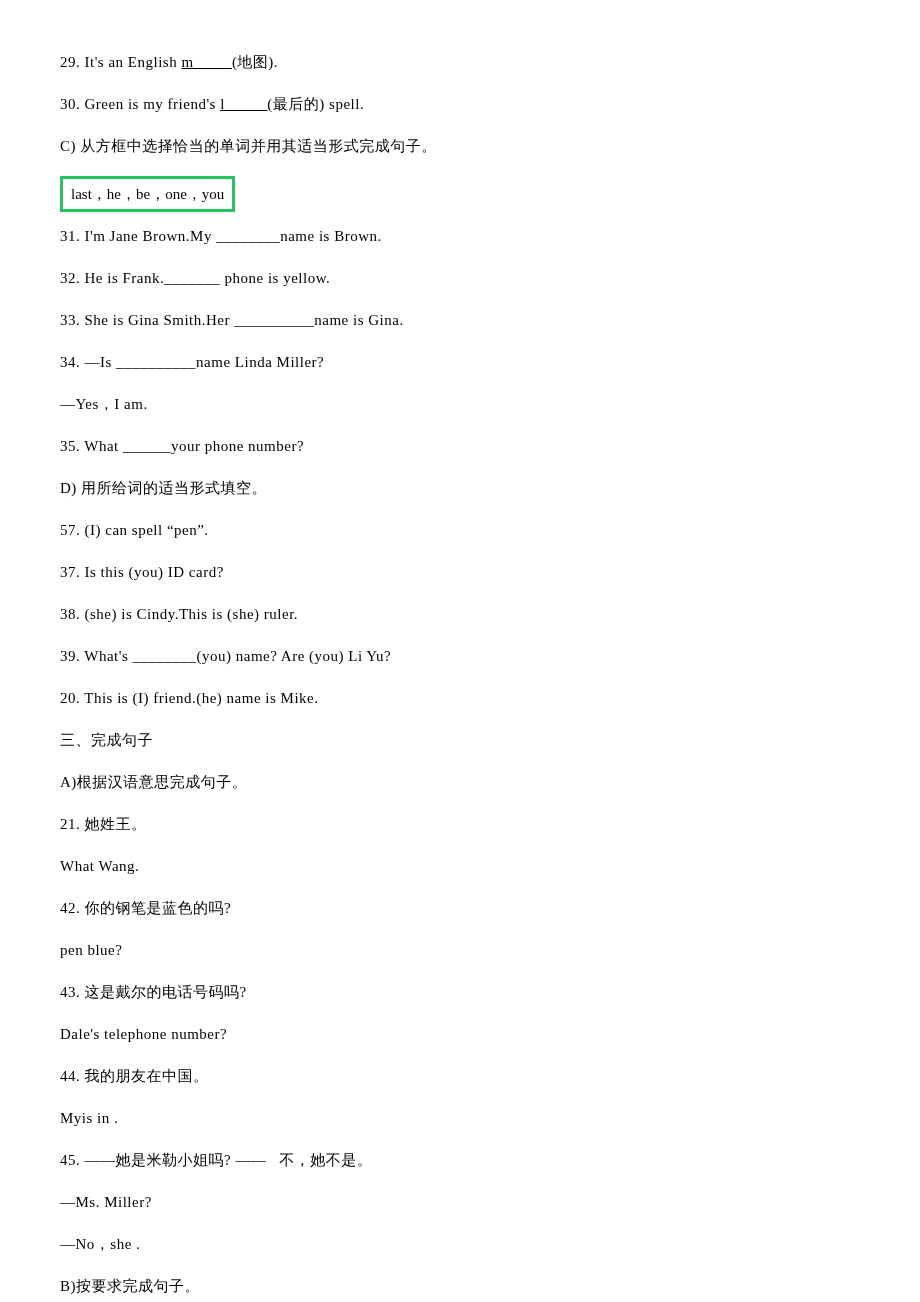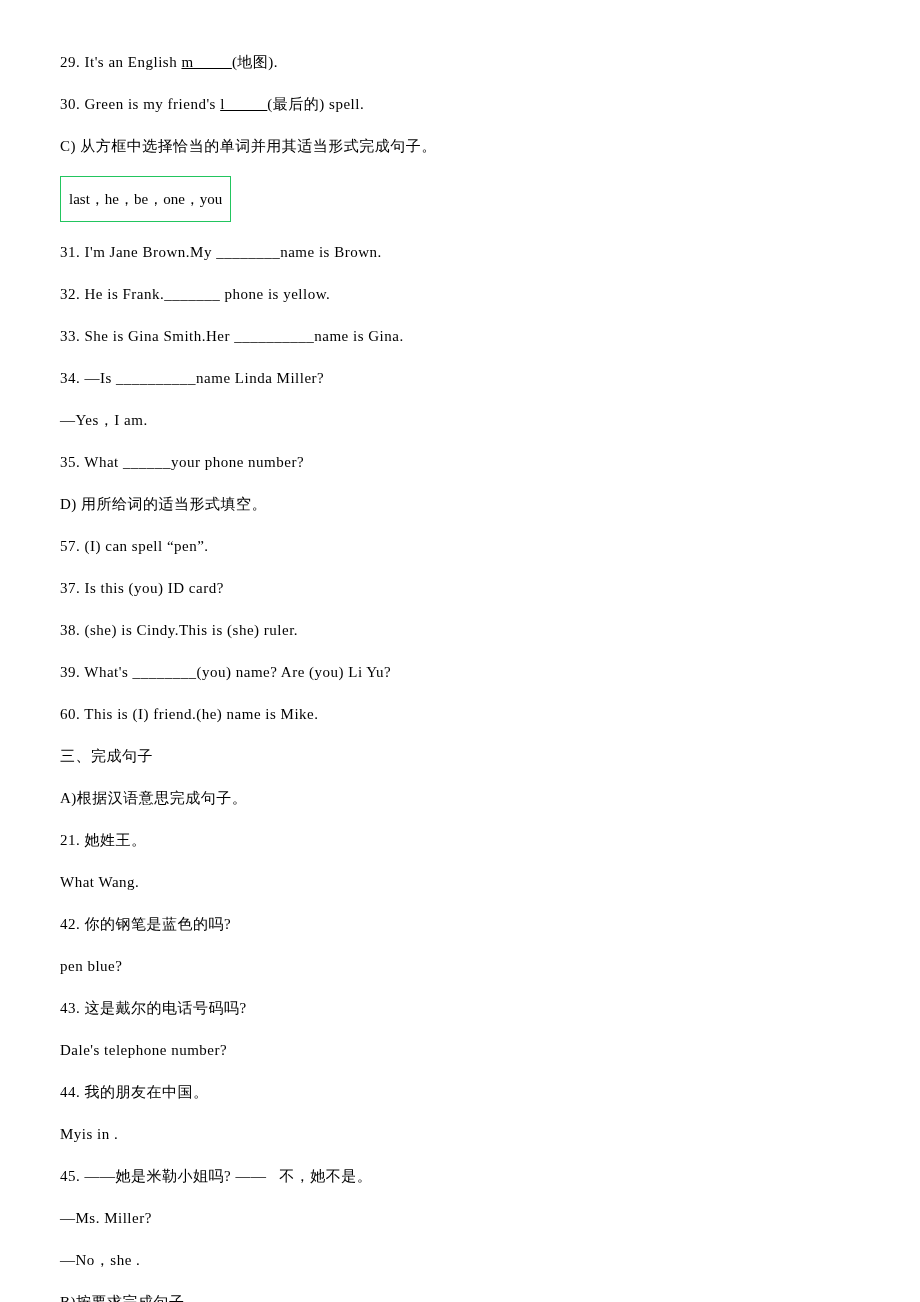--- a/index.html
+++ b/index.html
@@ -11,24 +11,24 @@
       width: 920px;
       margin: 0;
       padding: 50px 60px;
       box-sizing: border-box;
     }
     .line {
       margin-bottom: 18px;
       letter-spacing: 0.5px;
     }
     .word-box {
-      border: 1px solid #22c55e;
+      border: 3px solid #22c55e;
       display: inline-block;
-      padding: 10px 8px;
-      margin-bottom: 18px;
+      padding: 3px 8px;
+      margin-bottom: 12px;
     }
     .u {
       text-decoration: underline;
     }
   </style>
 </head>
 <body>
 
 
 
@@ -50,21 +50,21 @@
 <div class="line">34. —Is __________name Linda Miller?</div>
 <div class="line">—Yes，I am.</div>
 <div class="line">35. What ______your phone number?</div>
 
 <div class="line">D) 用所给词的适当形式填空。</div>
 
 <div class="line">57. (I) can spell “pen”.</div>
 <div class="line">37. Is this (you) ID card?</div>
 <div class="line">38. (she) is Cindy.This is  (she) ruler.</div>
 <div class="line">39. What's ________(you) name? Are (you) Li Yu?</div>
-<div class="line">60. This is (I) friend.(he) name is Mike.</div>
+<div class="line">20. This is (I) friend.(he) name is Mike.</div>
 
 <div class="line">三、完成句子</div>
 <div class="line">A)根据汉语意思完成句子。</div>
 
 <div class="line">21. 她姓王。</div>
 <div class="line">What Wang.</div>
 <div class="line">42. 你的钢笔是蓝色的吗?</div>
 <div class="line">pen blue?</div>
 <div class="line">43. 这是戴尔的电话号码吗?</div>
 <div class="line">Dale's telephone number?</div>

